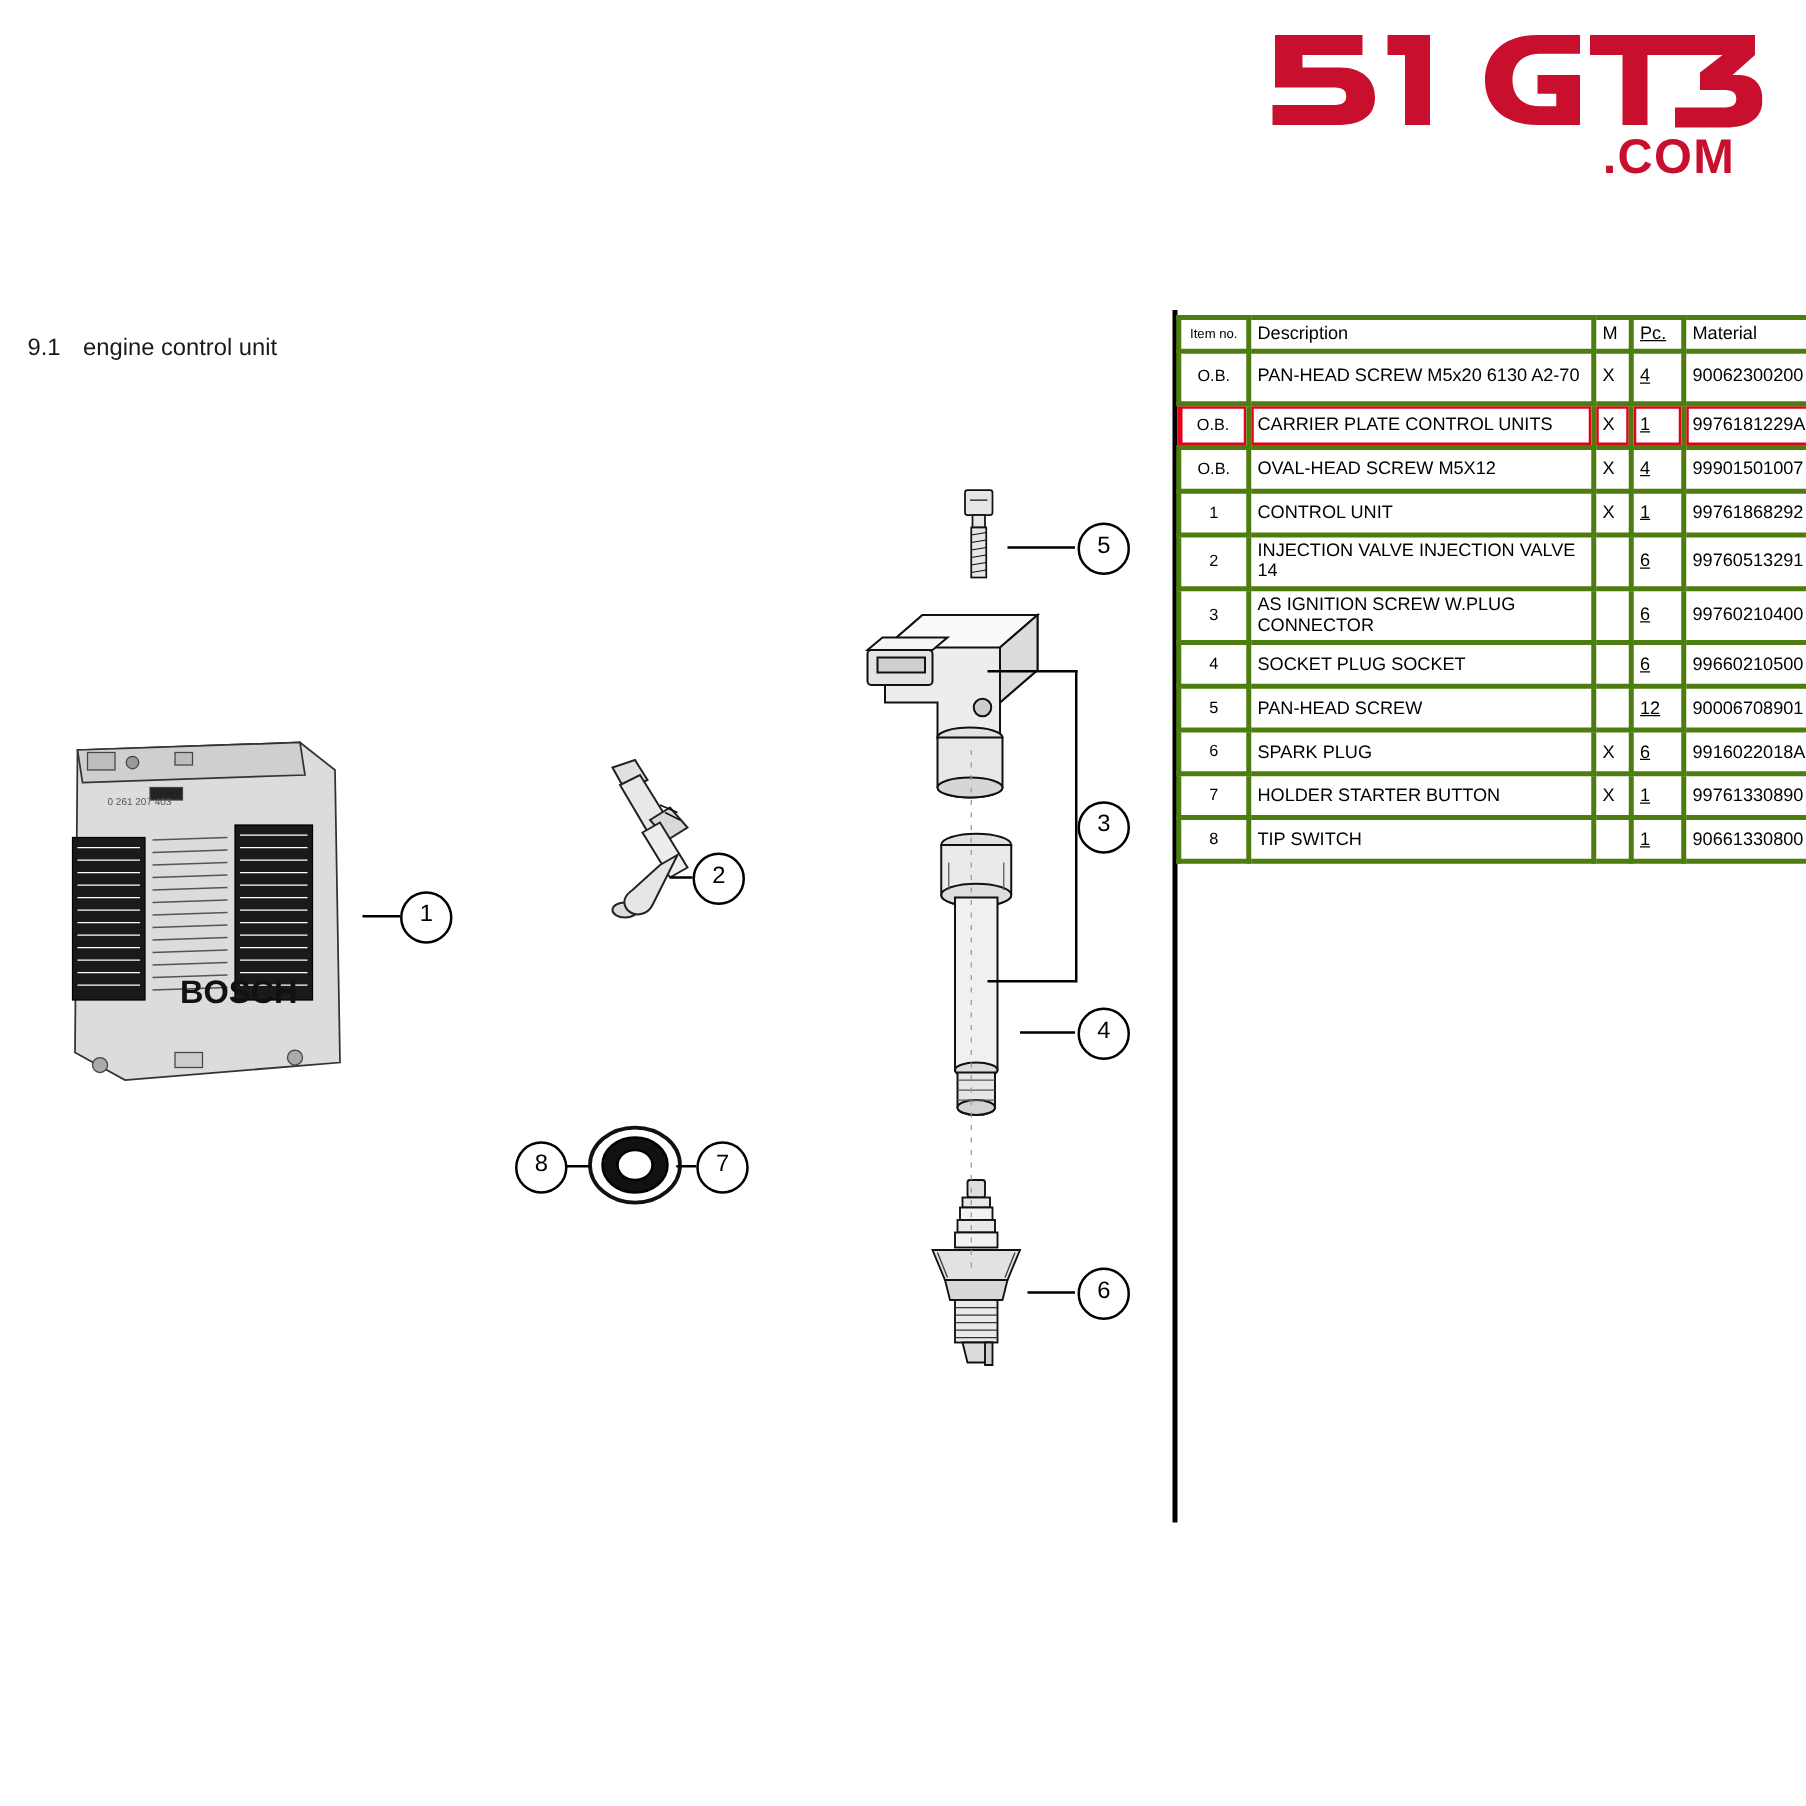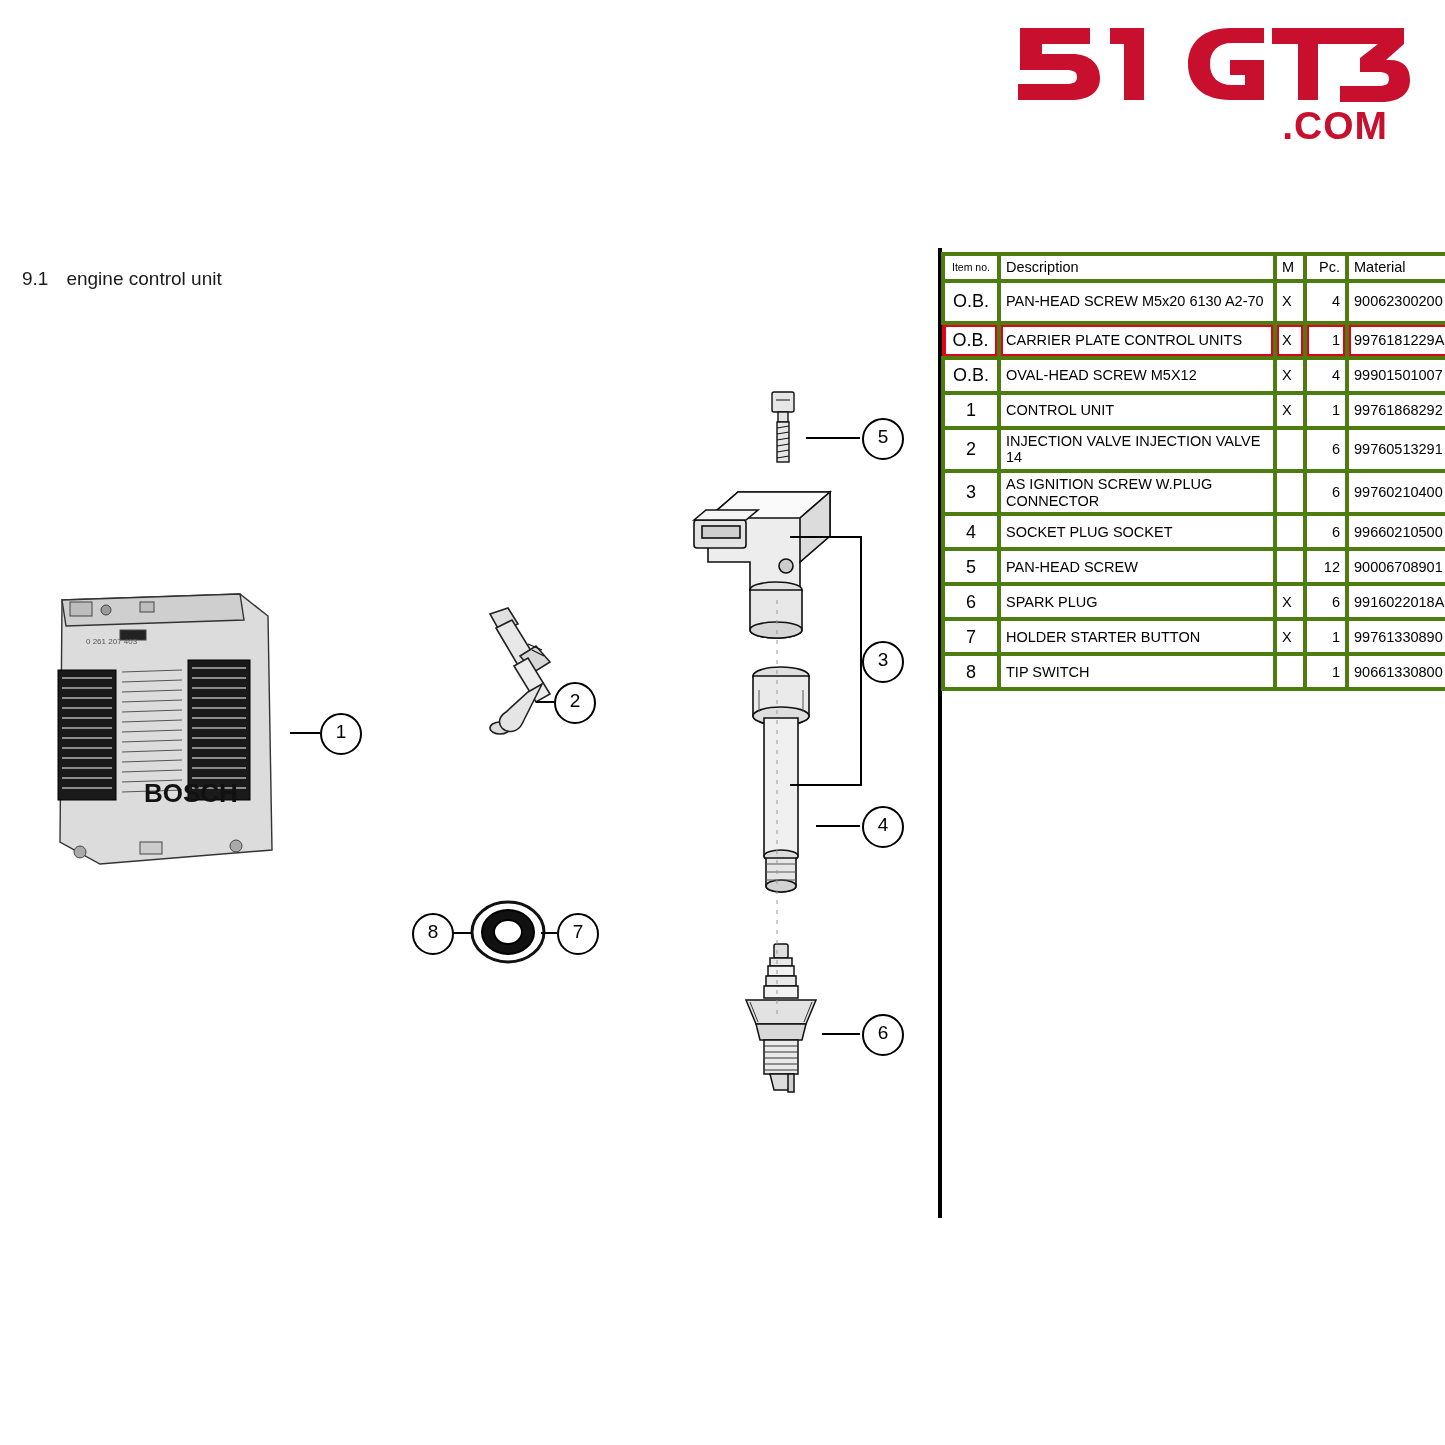--- a/index.html
+++ b/index.html
@@ -77,25 +77,25 @@
     border: 4px solid #4d7c0f;
     padding: 3px 5px;
     vertical-align: middle;
     line-height: 1.15;
     font-weight: normal;
     text-align: left;
   }
   #parts-table th {
     font-size: 14.5px;
   }
-  #parts-table th.c-item, #parts-table td.c-item { width: 42px; text-align: center; font-size: 18px;}
+  #parts-table th.c-item, #parts-table td.c-item { width: 42px; text-align: center; font-size: 13px;}
   #parts-table th.c-item { font-size: 10.5px; }
   #parts-table th.c-desc, #parts-table td.c-desc { width: 262px; }
   #parts-table th.c-m,   #parts-table td.c-m    { width: 16px; text-align: left; }
-  #parts-table th.c-pc,  #parts-table td.c-pc   { width: 28px; text-align: right; }
+  #parts-table th.c-pc,  #parts-table td.c-pc   { width: 28px; text-align: left; text-decoration: underline; }
   #parts-table th.c-mat, #parts-table td.c-mat  { width: 136px; }
   #parts-table tr.row-tall td { height: 32px; }
   #parts-table tr td { height: 25px; }
   #parts-table tr.highlight td {
     box-shadow: inset 0 0 0 2px #e2001a;
   }
   #parts-table tr.highlight td:first-child { border-left: 2px solid #e2001a; }
 
   
   #drawing {

